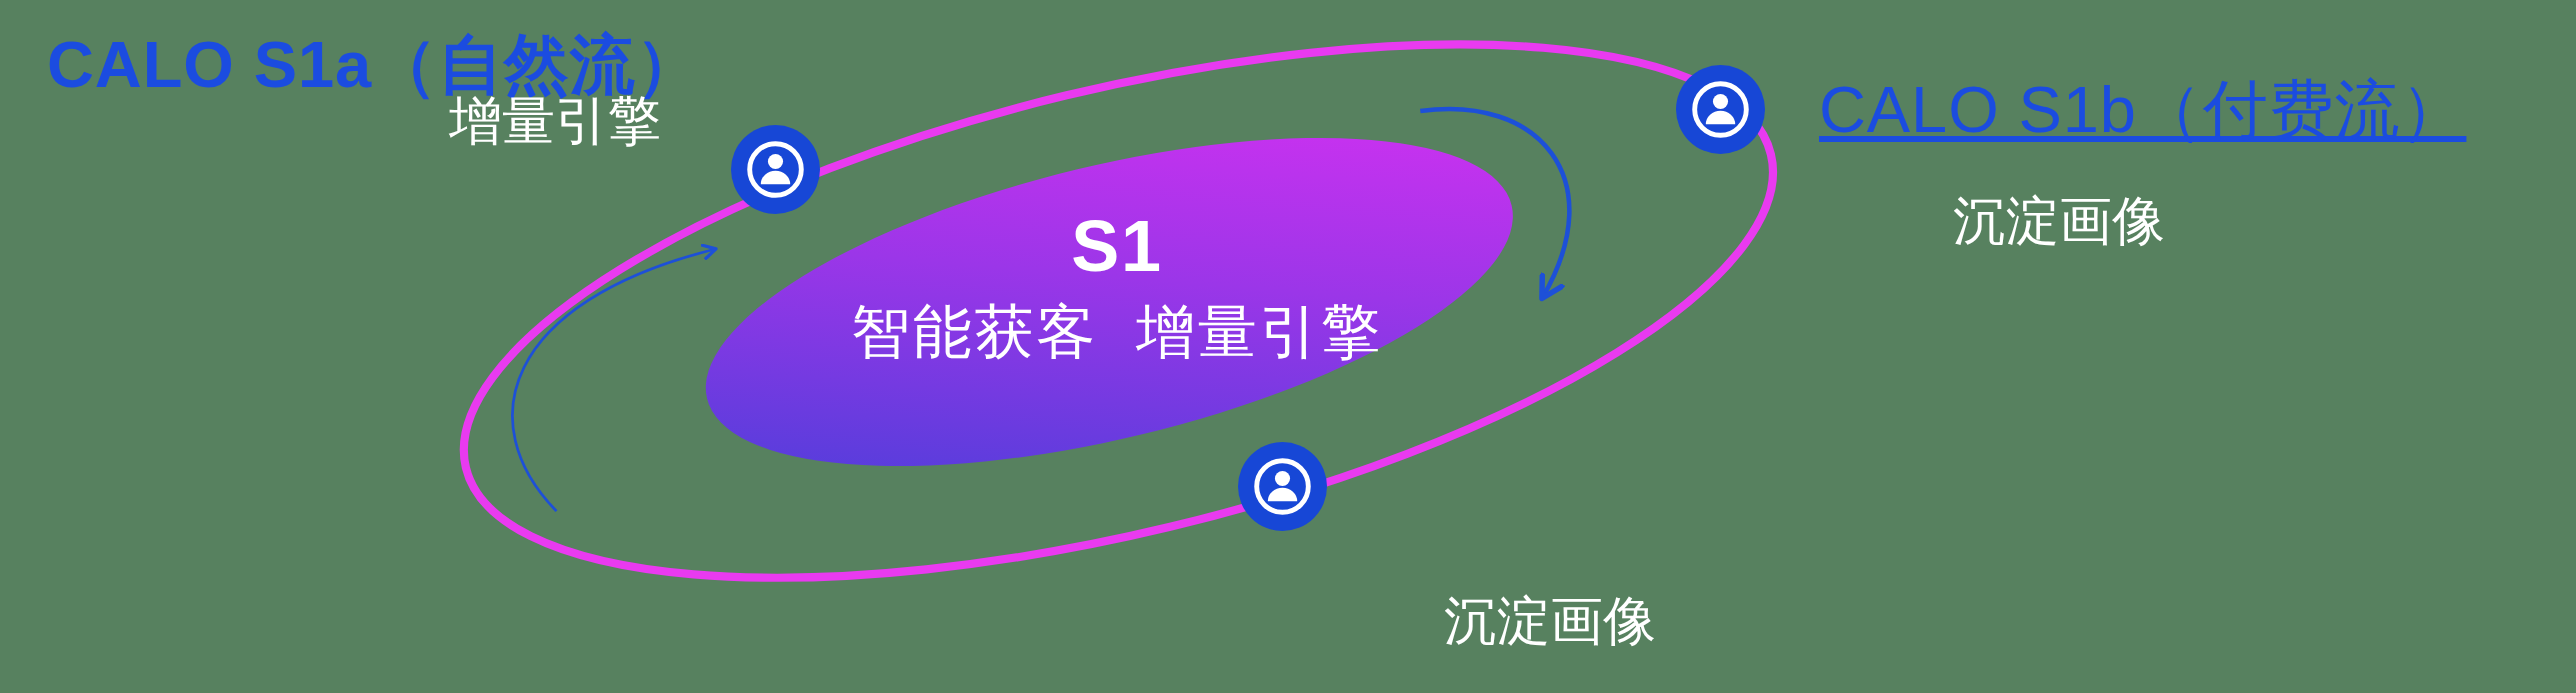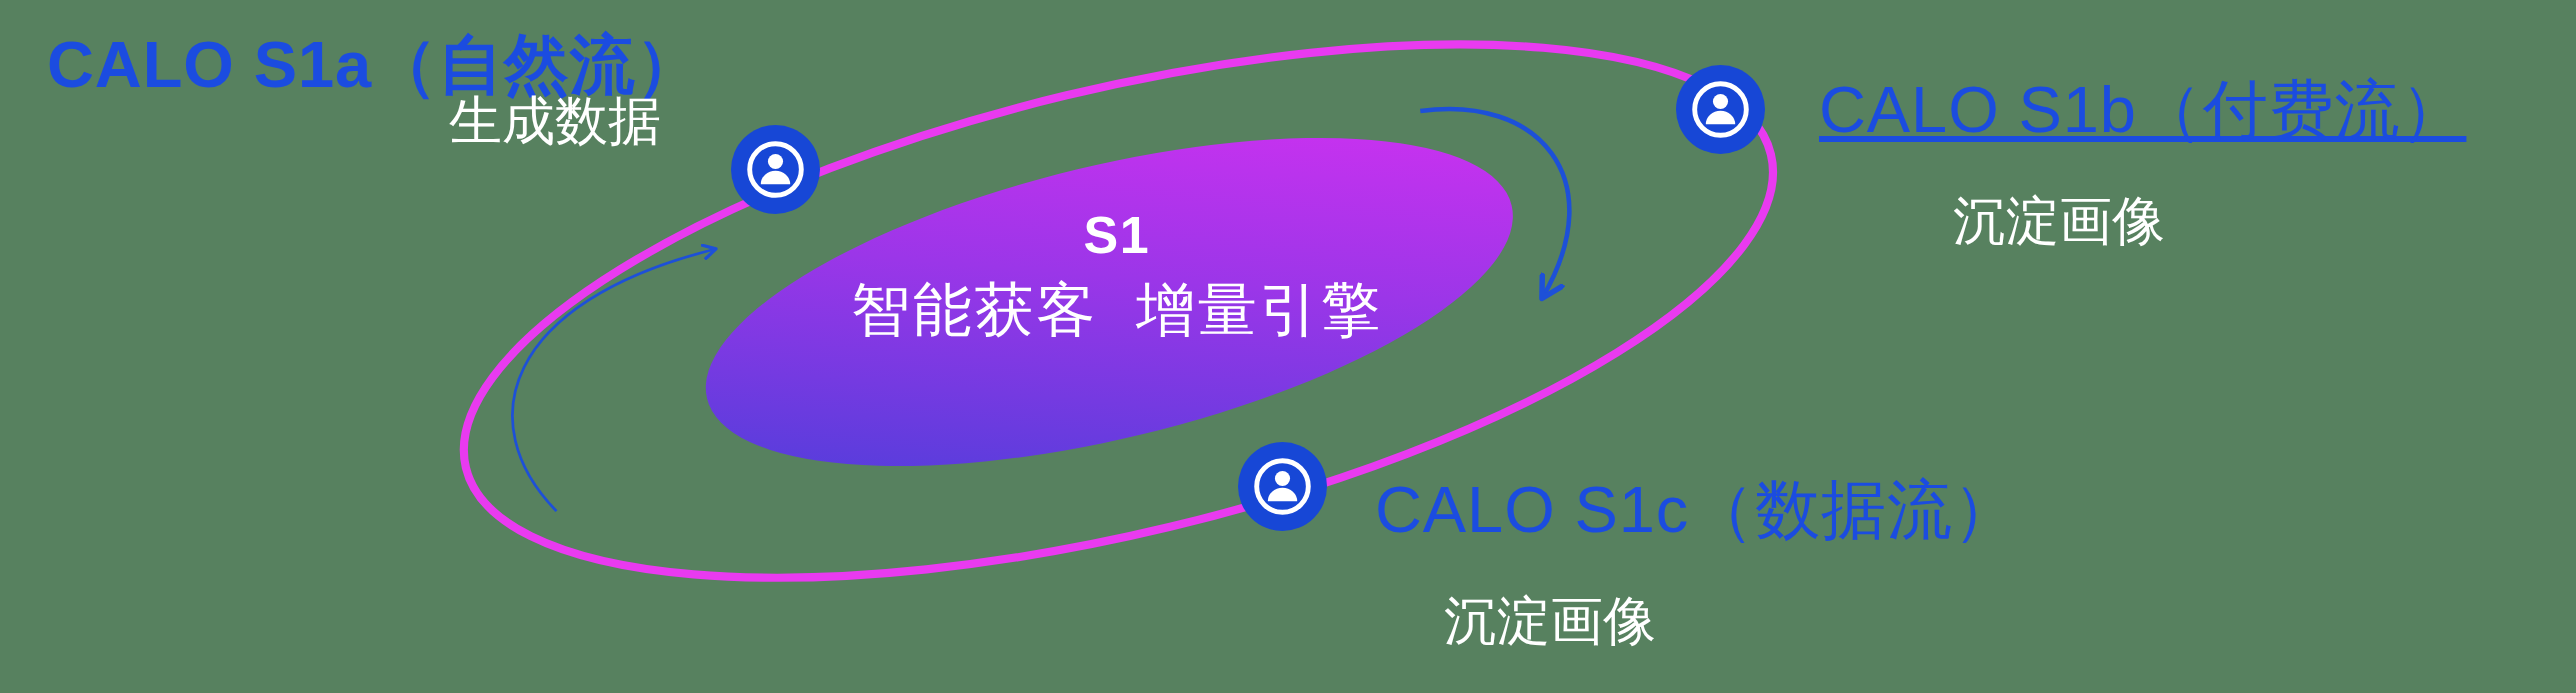--- a/index.html
+++ b/index.html
@@ -43,21 +43,21 @@
   .node svg { width: 100%; height: 100%; display: block; }
   .core-text {
     position: absolute;
     left: 1117px;
     top: 207px;
     transform: translateX(-50%);
     text-align: center;
     color: #ffffff;
   }
   .core-title {
-    font-size: 52px;
+    font-size: 72px;
     font-weight: 600;
     letter-spacing: 1.8px;
     line-height: 1.1;
   }
   .core-subtitle {
     font-size: 59px;
     font-weight: 500;
     margin-top: 11px;
     letter-spacing: 2.7px;
     line-height: 1.2;
@@ -101,38 +101,37 @@
 
   <div class="node" style="left:731px; top:125px;">
     <svg viewBox="0 0 100 100">
       <circle cx="50" cy="50" r="50" fill="#1747d6"></circle>
       <circle cx="50" cy="50" r="29" fill="none" stroke="#ffffff" stroke-width="5.5"></circle>
       <circle cx="50" cy="41" r="8.5" fill="#ffffff"></circle>
       <path d="M 33.5 66.5 A 16.5 15 0 0 1 66.5 66.5 Z" fill="#ffffff"></path>
     </svg>
   </div>
   <div class="blue-label" style="left:47px; top:28px;font-weight:bold;">CALO S1a（自然流）</div>
-  <div class="white-label" style="left:449px; top:91px;">生成数据</div>
+  <div class="white-label" style="left:449px; top:91px;">增量引擎</div>
 
   <div class="node" style="left:1676px; top:65px;">
     <svg viewBox="0 0 100 100">
       <circle cx="50" cy="50" r="50" fill="#1747d6"></circle>
       <circle cx="50" cy="50" r="29" fill="none" stroke="#ffffff" stroke-width="5.5"></circle>
       <circle cx="50" cy="41" r="8.5" fill="#ffffff"></circle>
       <path d="M 33.5 66.5 A 16.5 15 0 0 1 66.5 66.5 Z" fill="#ffffff"></path>
     </svg>
   </div>
   <div class="blue-label" style="left:1819px; top:73px;text-decoration:underline;">CALO S1b（付费流）</div>
   <div class="white-label" style="left:1953px; top:191px;">沉淀画像</div>
 
   <div class="node" style="left:1238px; top:442px;">
     <svg viewBox="0 0 100 100">
       <circle cx="50" cy="50" r="50" fill="#1747d6"></circle>
       <circle cx="50" cy="50" r="29" fill="none" stroke="#ffffff" stroke-width="5.5"></circle>
       <circle cx="50" cy="41" r="8.5" fill="#ffffff"></circle>
       <path d="M 33.5 66.5 A 16.5 15 0 0 1 66.5 66.5 Z" fill="#ffffff"></path>
     </svg>
   </div>
-  <div class="blue-label" style="left:1375px; top:473px;">CALO S1c（数据流）</div>
   <div class="white-label" style="left:1444px; top:591px;text-align:right;">沉淀画像</div>
 
 </div>
 
 
 </body></html>

